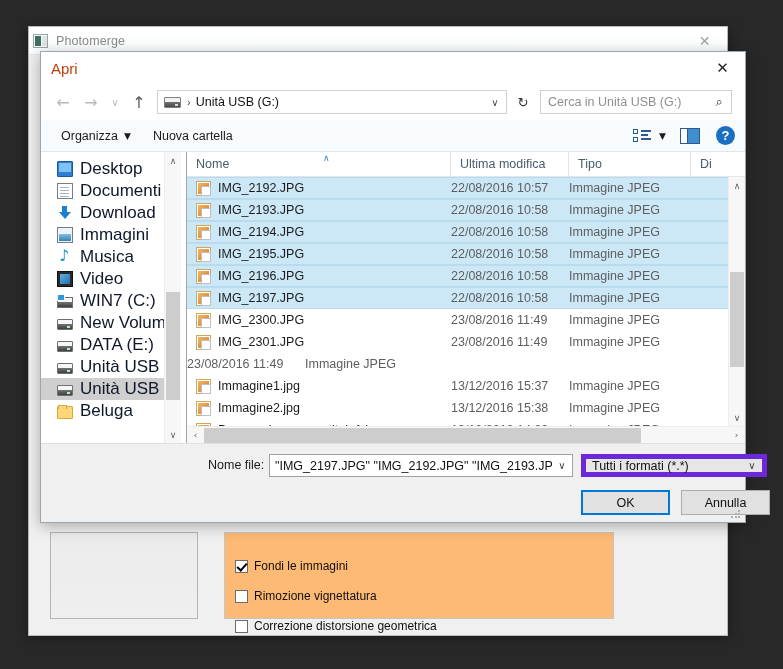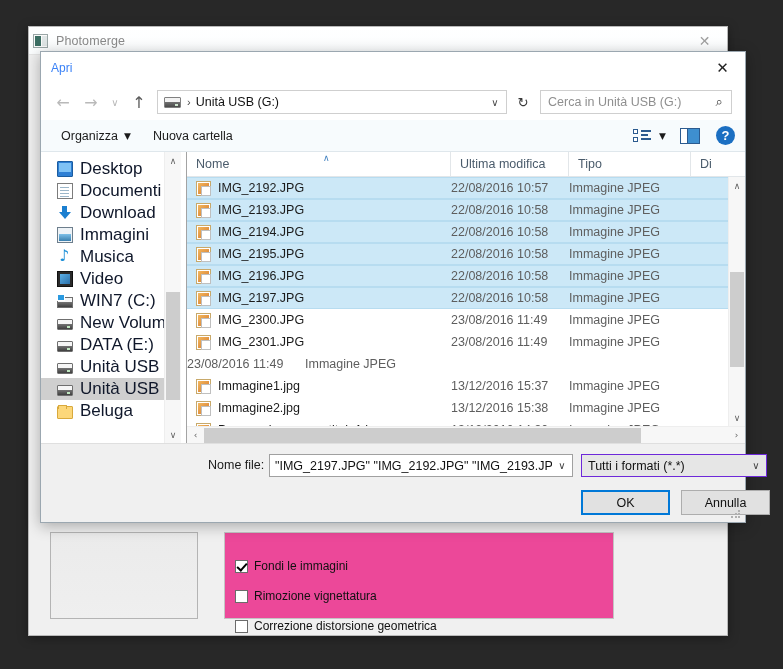--- a/index.html
+++ b/index.html
@@ -60,21 +60,21 @@
 
   
   .pm-panel {
     position: absolute;
     background: linear-gradient(to bottom, #ebebeb, #efefef);
     border: 1px solid #b4b4b4;
   }
   #pm-left-panel { left: 21px; top: 477px; width: 148px; height: 87px; }
   #pm-right-panel {
     left: 195px; top: 477px; width: 390px; height: 87px;
-    background: #ec4899; border: 1px solid #c4c4c4;
+    background: #fdba74; border: 1px solid #c4c4c4;
     padding: 22px 0 0 10px;
   }
   .pm-check-row {
     display: flex; align-items: center;
     height: 22px; margin-bottom: 8px;
     font-size: 12px; color: #111;
   }
   .pm-box {
     width: 13px; height: 13px;
     background: #fff;
@@ -100,21 +100,21 @@
     border: 1px solid #9ba7b0;
     box-shadow: 0 3px 14px rgba(0,0,0,0.30);
     display: flex; flex-direction: column;
   }
   #apri-titlebar {
     height: 32px; flex: none;
     background: #ffffff;
     display: flex; align-items: center;
     padding-left: 10px;
   }
-  #apri-title { font-size: 12px; color: #3b82f6; }
+  #apri-title { font-size: 15px; color: #c2410c; }
   #apri-close {
     margin-left: auto; width: 45px; height: 31px;
     display: flex; align-items: center; justify-content: center;
     font-size: 15px; color: #222;
     font-family: "DejaVu Sans", sans-serif;
   }
 
   
   #nav-row {
     height: 36px; flex: none;
@@ -407,21 +407,21 @@
     font-size: 12.5px; color: #111;
     padding-left: 5px; background: transparent;
   }
   .combo-caret {
     width: 20px; text-align: center; color: #444; font-size: 10px;
     font-family: "DejaVu Sans", sans-serif; flex: none;
   }
   #filter-combo {
     position: absolute; left: 540px; top: 10px;
     width: 186px; height: 23px;
-    background: #e6e6e6; border: 1px solid #6d28d9;
+    background: #e6e6e6; border: 5px solid #6d28d9;
     display: flex; align-items: center;
   }
   #filter-value { flex: 1 1 auto; padding-left: 6px; font-size: 12.5px; color: #111; }
   #btn-ok {
     position: absolute; left: 540px; top: 46px;
     width: 89px; height: 25px;
     background: #e1e1e1; border: 2px solid #0078d7;
     font-size: 12.5px; color: #111;
     display: flex; align-items: center; justify-content: center;
   }

